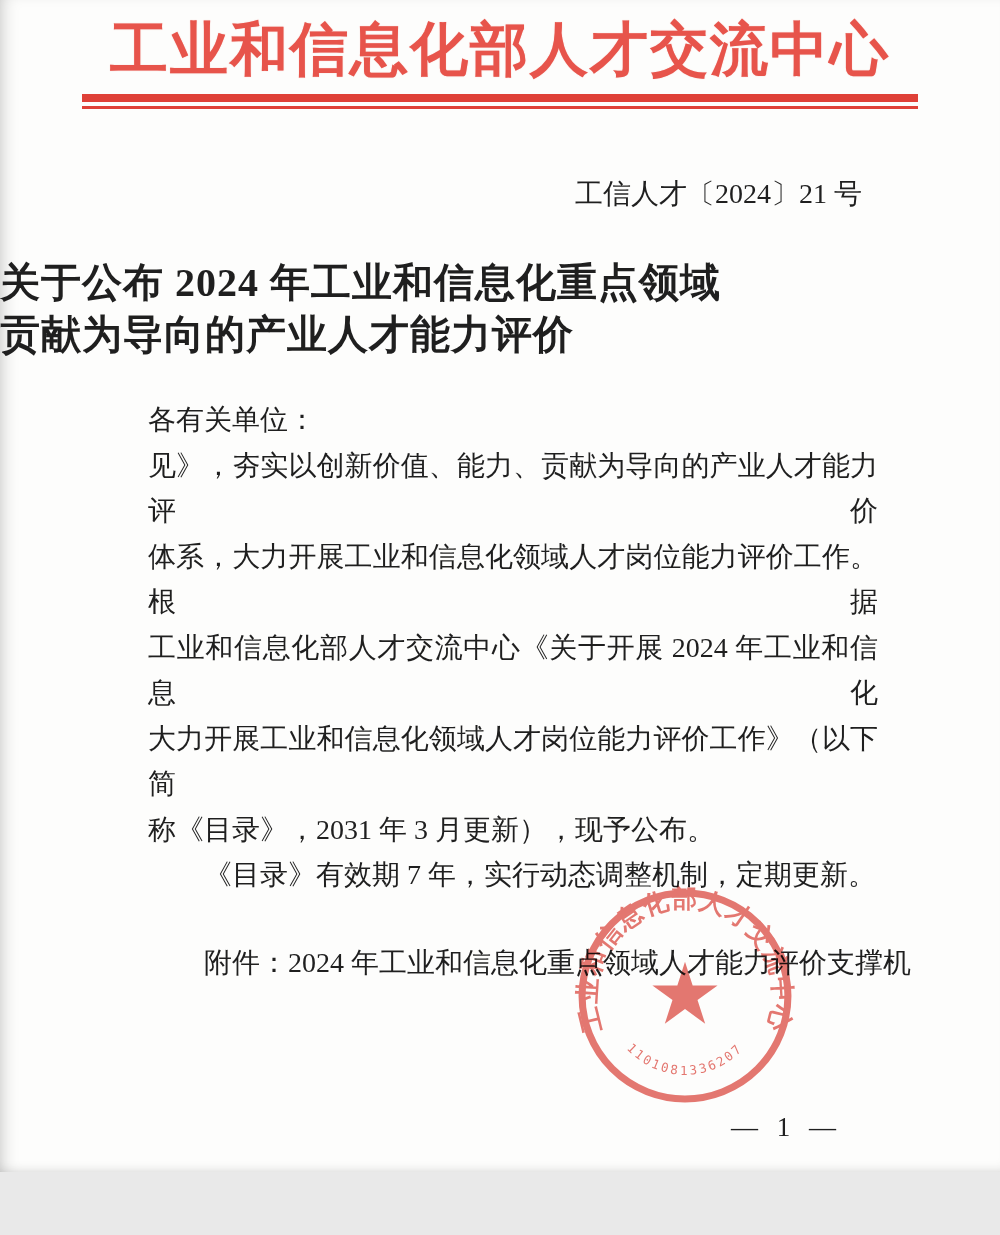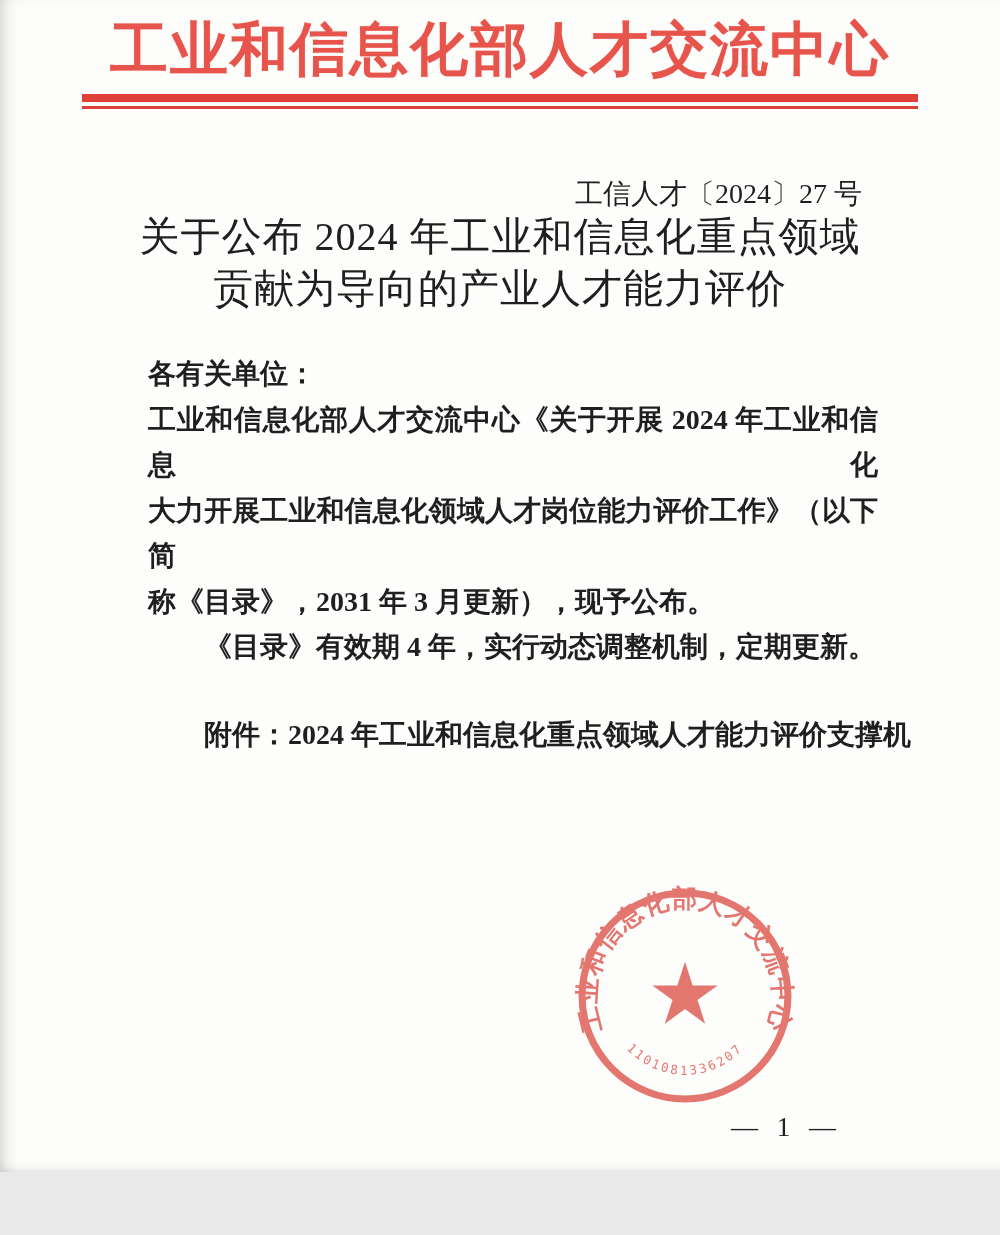--- a/index.html
+++ b/index.html
@@ -37,34 +37,34 @@
   .rule-thin{height:3px;background:var(--rule-red);}
   .doc-number{
     margin-top:68px;
     padding-right:138px;
     text-align:right;
     font-size:28px;
     line-height:34px;
     white-space:nowrap;
   }
   .doc-title{
-    text-align:center;
+    margin-top:46px;
     font-size:40px;
-    font-weight:normal;
+    font-weight:bold;
     line-height:52px;
     letter-spacing:1px;
     white-space:nowrap;
   }
   .body-text{
     margin-top:36px;
     padding:0 122px 0 148px;
     font-size:28px;
     line-height:45.5px;
   }
-  .line{white-space:nowrap;font-weight:bold;}
+  .line{white-space:nowrap;}
   .stretch{
     white-space:normal;
     text-align:justify;
     text-align-last:justify;
   }
   .indent{text-indent:56px;}
   .attach-block{margin-top:42px;}
   .page-number{
     position:absolute;
     top:1112px;
@@ -97,37 +97,39 @@
 <div class="page">
 
   <div class="letterhead">工业和信息化部人才交流中心</div>
 
   <div class="rules-top">
     <div class="rule-thick"></div>
     <div class="rule-gap"></div>
     <div class="rule-thin"></div>
   </div>
 
-  <div class="doc-number">工信人才〔2024〕27 号</div>
+  <div class="doc-number">工信人才〔2024〕21 号</div>
 
   <div class="doc-title">
     <div>关于公布 2024 年工业和信息化重点领域</div>
     <div>贡献为导向的产业人才能力评价</div>
   </div>
 
   <div class="body-text">
     <div class="line">各有关单位：</div>
 
     <div>
+      <div class="line stretch">见》，夯实以创新价值、能力、贡献为导向的产业人才能力评价</div>
+      <div class="line stretch">体系，大力开展工业和信息化领域人才岗位能力评价工作。根据</div>
       <div class="line stretch">工业和信息化部人才交流中心《关于开展 2024 年工业和信息化</div>
       <div class="line stretch">大力开展工业和信息化领域人才岗位能力评价工作》（以下简</div>
       <div class="line">称《目录》，2031 年 3 月更新），现予公布。</div>
     </div>
 
-    <div class="line indent">《目录》有效期 4 年，实行动态调整机制，定期更新。</div>
+    <div class="line indent">《目录》有效期 7 年，实行动态调整机制，定期更新。</div>
 
     <div class="attach-block">
       <div class="line indent">附件：2024 年工业和信息化重点领域人才能力评价支撑机</div>
 
     </div>
 
   </div>
 
   <div class="page-number">— 1 —</div>
 

